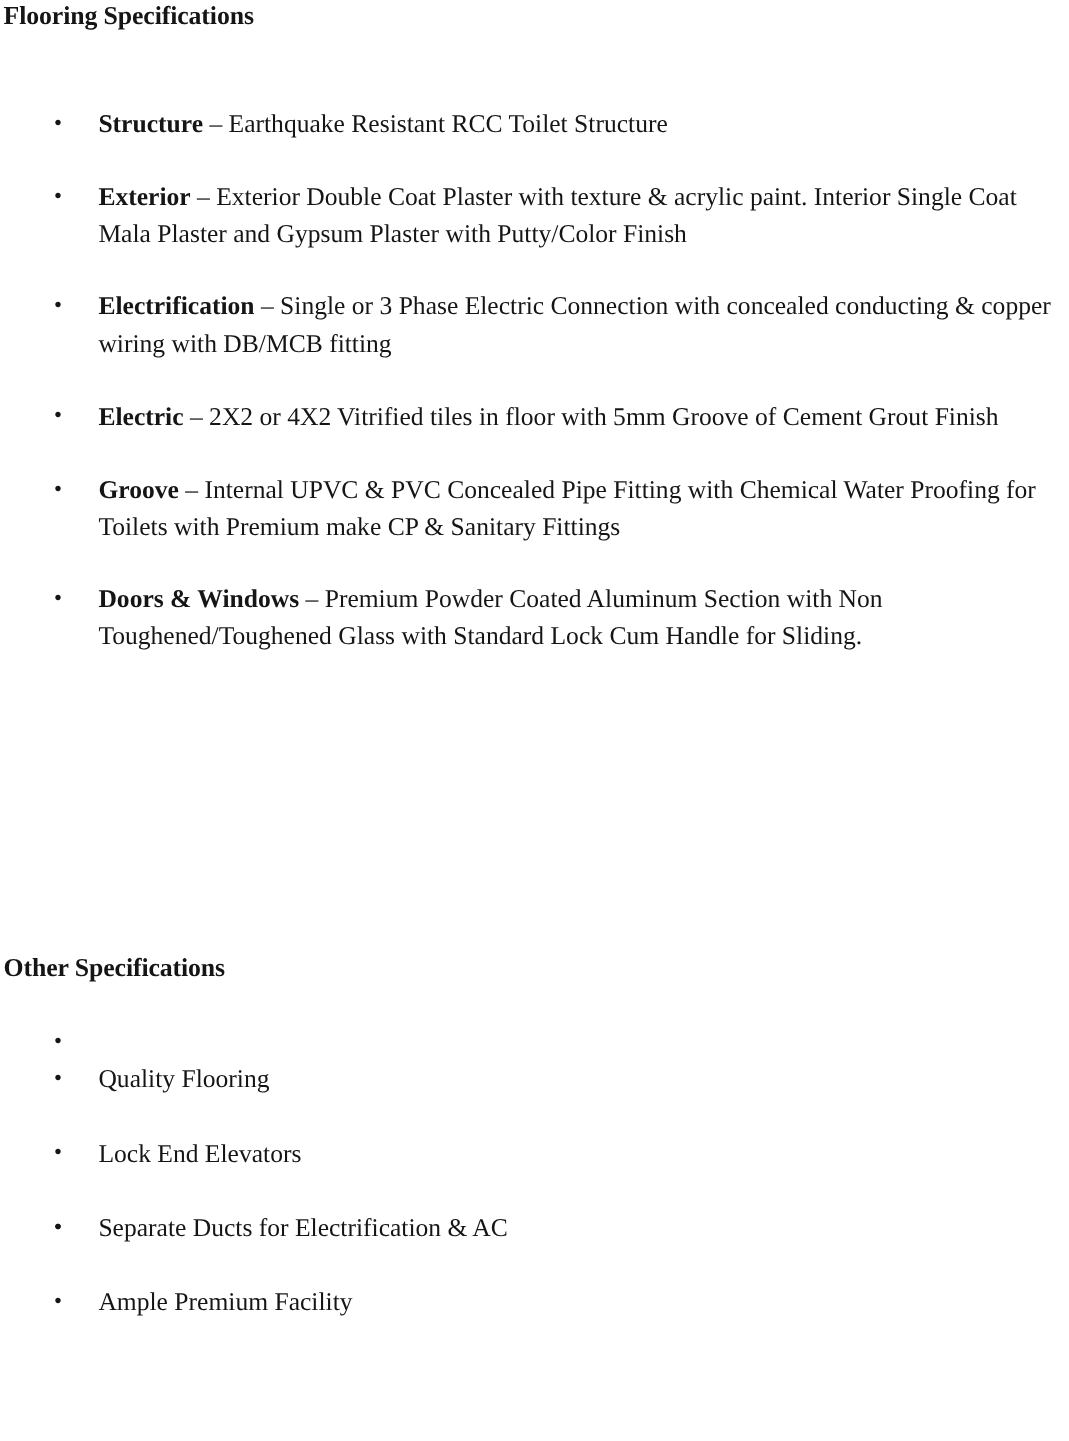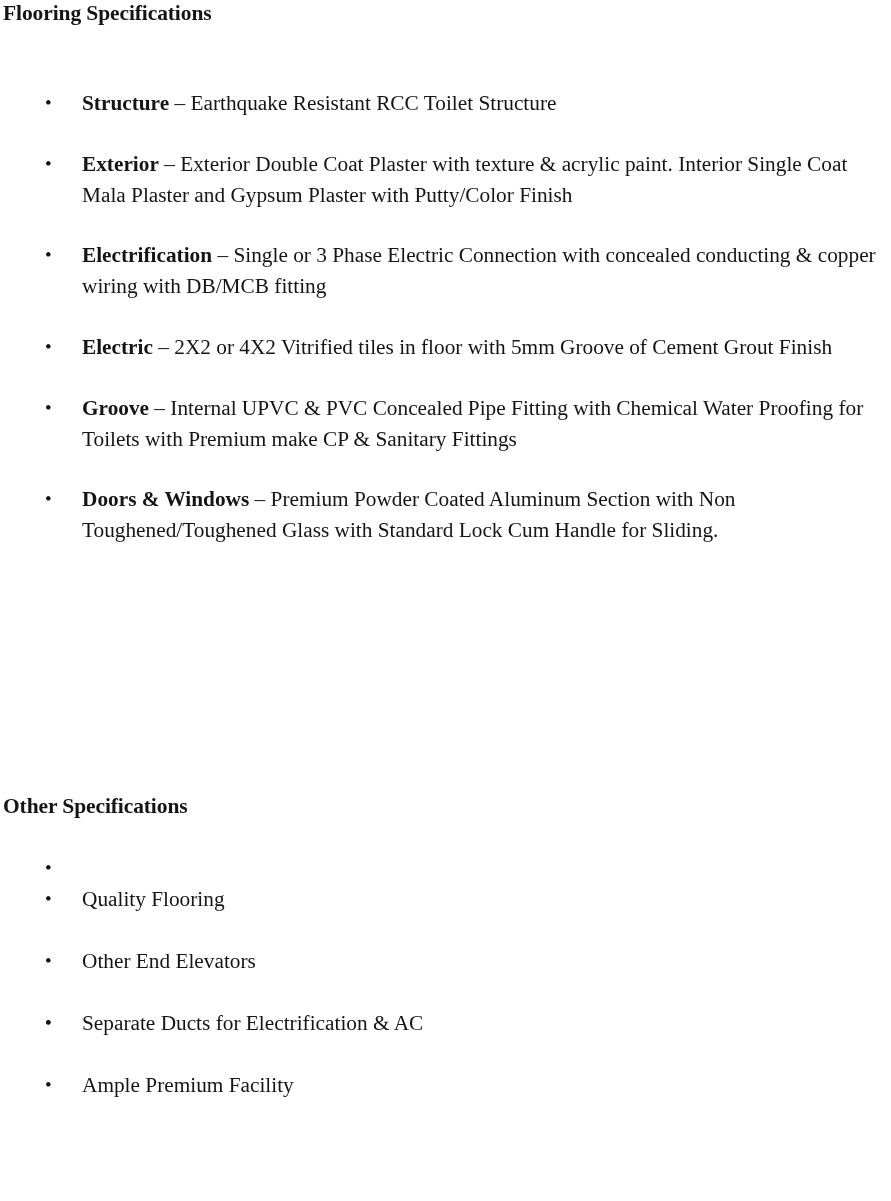--- a/index.html
+++ b/index.html
@@ -134,21 +134,21 @@
 
     <li>
       <span class="bullet-marker">•</span>
     </li>
 
     <li>
       <span class="bullet-marker">•</span><span class="item-plain">Quality Flooring</span>
     </li>
 
     <li>
-      <span class="bullet-marker">•</span><span class="item-plain">Other End Elevators</span>
+      <span class="bullet-marker">•</span><span class="item-plain">Lock End Elevators</span>
     </li>
 
     <li>
       <span class="bullet-marker">•</span>
     </li>
 
     <li>
       <span class="bullet-marker">•</span><span class="item-plain">Separate Ducts for Electrification &amp; AC</span>
     </li>
 

